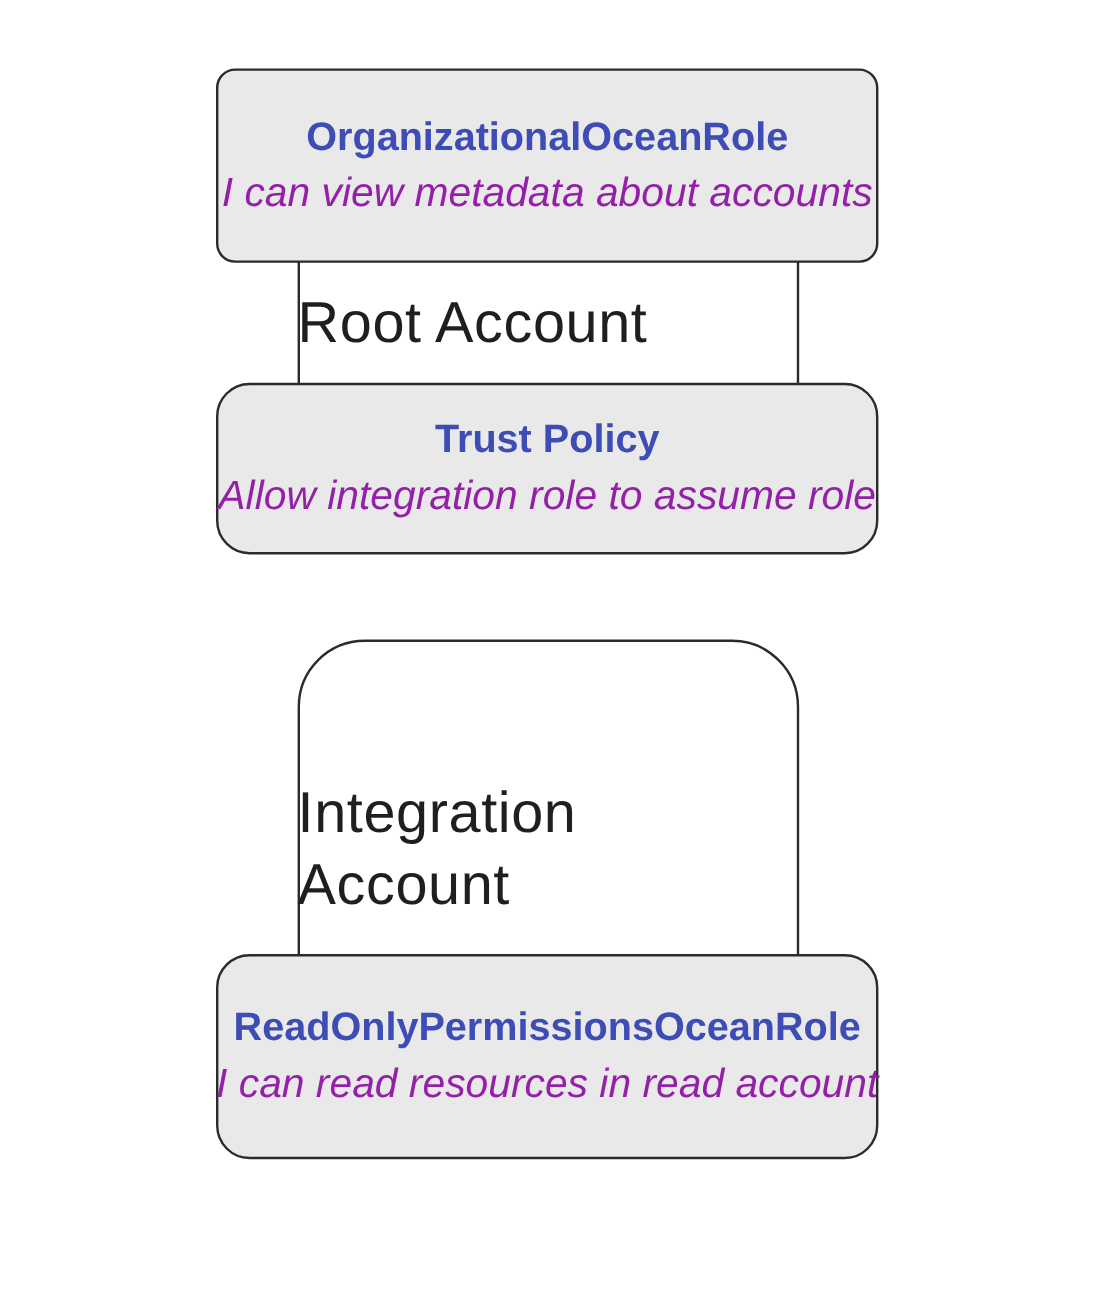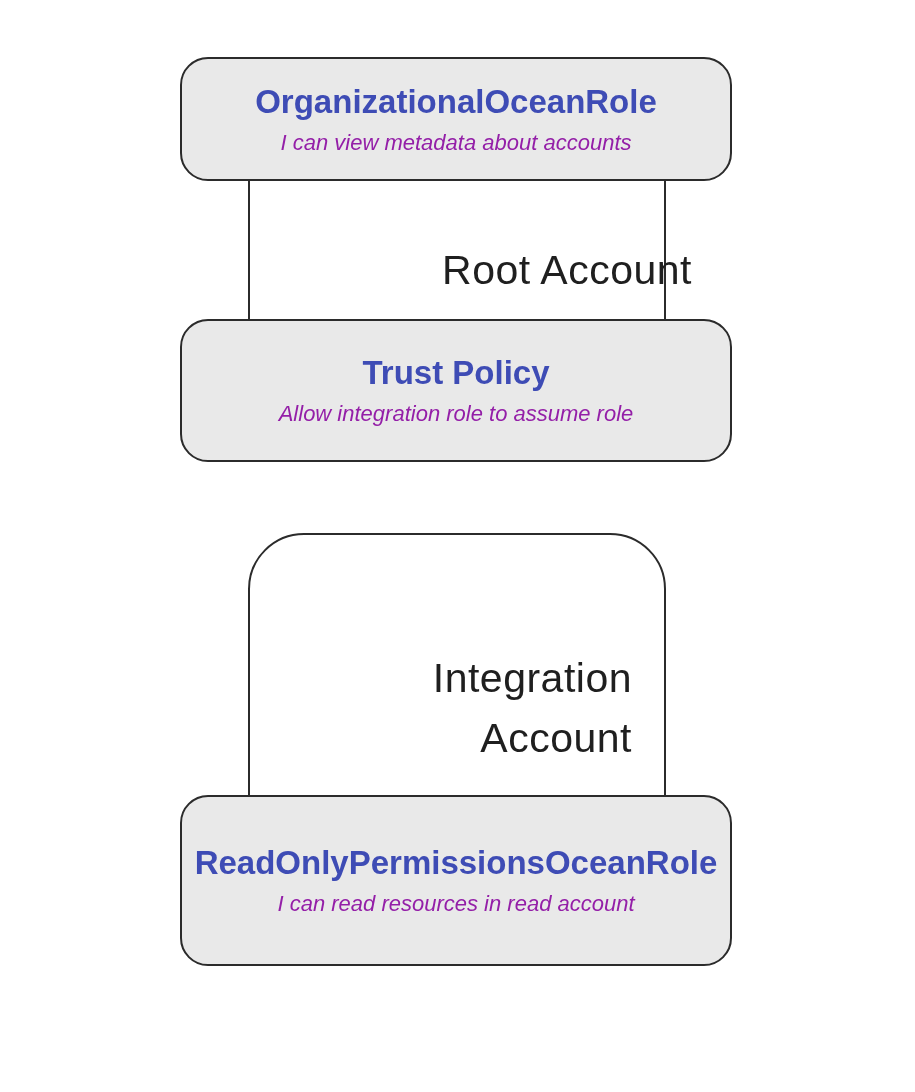--- a/index.html
+++ b/index.html
@@ -37,25 +37,24 @@
     width: 418px;
     height: 330px;
     border-radius: 56px;
   }
 
   
   .group-label {
     position: absolute;
     z-index: 1;
     color: var(--label-text, #1f1f1f);
-    text-align: right;
-    font-size: 41px;
+    text-align: left;
+    font-size: 48px;
     line-height: 60px;
     letter-spacing: 0.5px;
-    padding-left: 26px;
   }
   .group-label.root {
     left: 248px;
     top: 240px;
     width: 418px;
   }
   .group-label.integration {
     left: 248px;
     top: 648px;
     width: 358px;
@@ -74,33 +73,33 @@
     border: 2px solid var(--node-border, #2b2b2b);
     border-radius: 28px;
     box-sizing: border-box;
     z-index: 2;
     display: flex;
     flex-direction: column;
     align-items: center;
     justify-content: center;
     gap: 9px;
   }
-  .node-org      { top: 57px;  height: 124px; }
+  .node-org      { top: 57px;  height: 162px; border-radius: 16px; }
   .node-trust    { top: 319px; height: 143px; }
   .node-readonly { top: 795px; height: 171px; }
 
   .node-title {
     font-size: 33px;
     font-weight: 700;
     color: var(--title-text, #3e4cb5);
     white-space: nowrap;
     line-height: 1.15;
   }
   .node-subtitle {
-    font-size: 22px;
+    font-size: 34px;
     font-style: italic;
     color: var(--subtitle-text, #941fa8);
     white-space: nowrap;
     line-height: 1.15;
   }
 </style>
 </head>
 <body>
 
 <div class="canvas" style="--background: #ffffff; --node-fill: #e9e9e9; --node-border: #2b2b2b; --group-border: #2b2b2b; --title-text: #3e4cb5; --subtitle-text: #941fa8; --label-text: #1f1f1f;">

